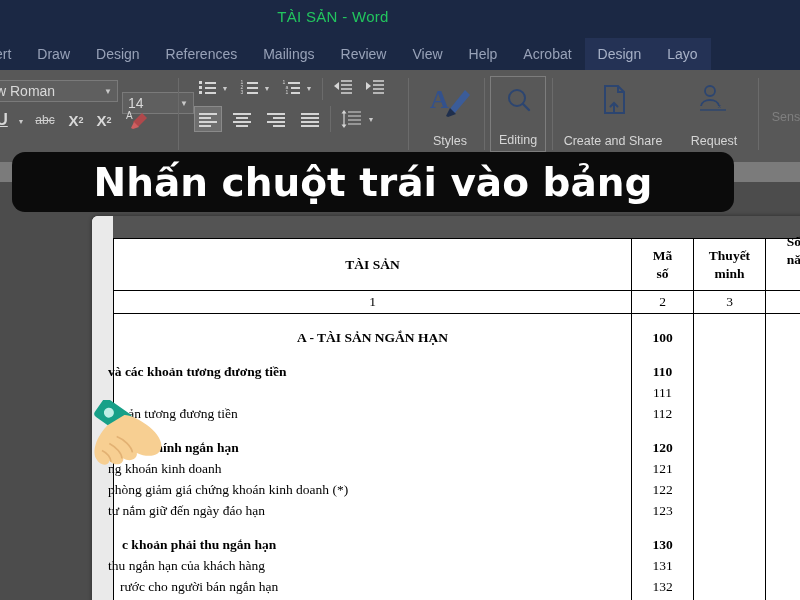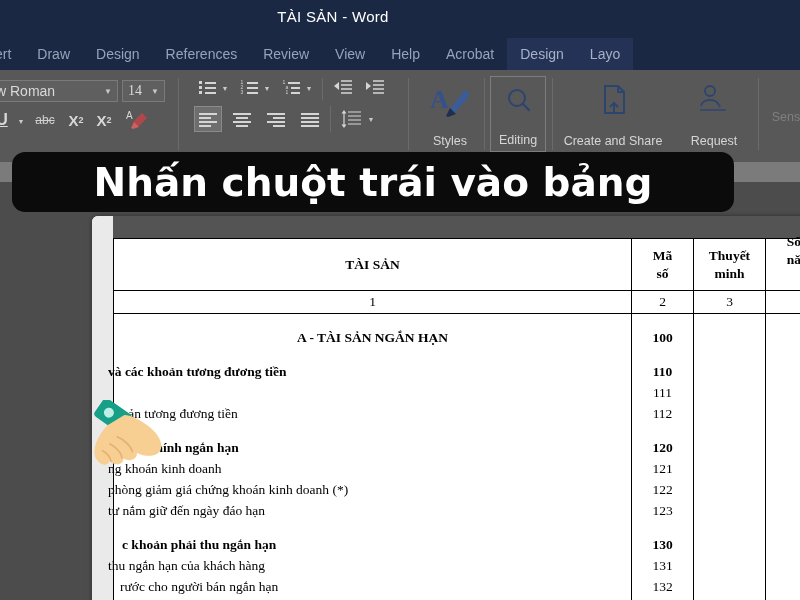--- a/index.html
+++ b/index.html
@@ -12,21 +12,21 @@
   
   #app{position:absolute;inset:0;width:800px;height:600px;overflow:hidden;}
 
   
   .titlebar{
     position:absolute;left:0;top:0;width:800px;height:38px;
     background:#1b2844;
   }
   .titlebar .title{
     position:absolute;left:0;top:8px;width:666px;text-align:center;
-    font-size:15px;color:#ffffff;letter-spacing:.3px;
+    font-size:15px;color:#22c55e;letter-spacing:.3px;
     font-family:"Liberation Sans", sans-serif;
   }
   
   .tabstrip{
     position:absolute;left:0;top:38px;width:800px;height:32px;
     background:#1b2844;
   }
   .tabs{position:absolute;left:-18px;top:0;display:flex;align-items:center;height:32px;}
   .tab{
     font-size:14px;color:#98a2b8;padding:0 13px;height:32px;line-height:32px;
@@ -159,36 +159,37 @@
   <div class="titlebar">
     <div class="title">TÀI SẢN  -  Word</div>
   </div>
 
   <div class="tabstrip">
     <div class="tabs" id="tabs-host">
         <div class="tab">ert</div>
         <div class="tab">Draw</div>
         <div class="tab">Design</div>
         <div class="tab">References</div>
+        <div class="tab">Mailings</div>
         <div class="tab">Review</div>
         <div class="tab">View</div>
         <div class="tab">Help</div>
         <div class="tab">Acrobat</div>
         <div class="tab ctx">Design</div>
         <div class="tab ctx">Layo</div>
       </div>
   </div>
 
   <div class="ribbon">
 
     <div class="combo" style="left:-10px;top:10px;width:128px;">
       <span class="cv">w Roman</span>
       <span class="cd">▼</span>
     </div>
-    <div class="combo" style="left:122px;top:10px;width:43px;font-family:Liberation Serif, serif;">
+    <div class="combo" style="left:122px;top:22px;width:72px;">
       <span class="cv">14</span>
       <span class="cd">▼</span>
     </div>
 
     <div class="btn ul" style="left:-8px;top:40px;width:20px;height:20px;">U</div>
     <div class="btn caret" style="left:16px;top:46px;width:10px;height:10px;">▼</div>
     <div class="btn sk" style="left:32px;top:40px;width:26px;height:20px;">abc</div>
     <div class="btn sub" style="left:64px;top:40px;width:24px;height:20px;">
       <span>X</span>
         <sub>2</sub>

